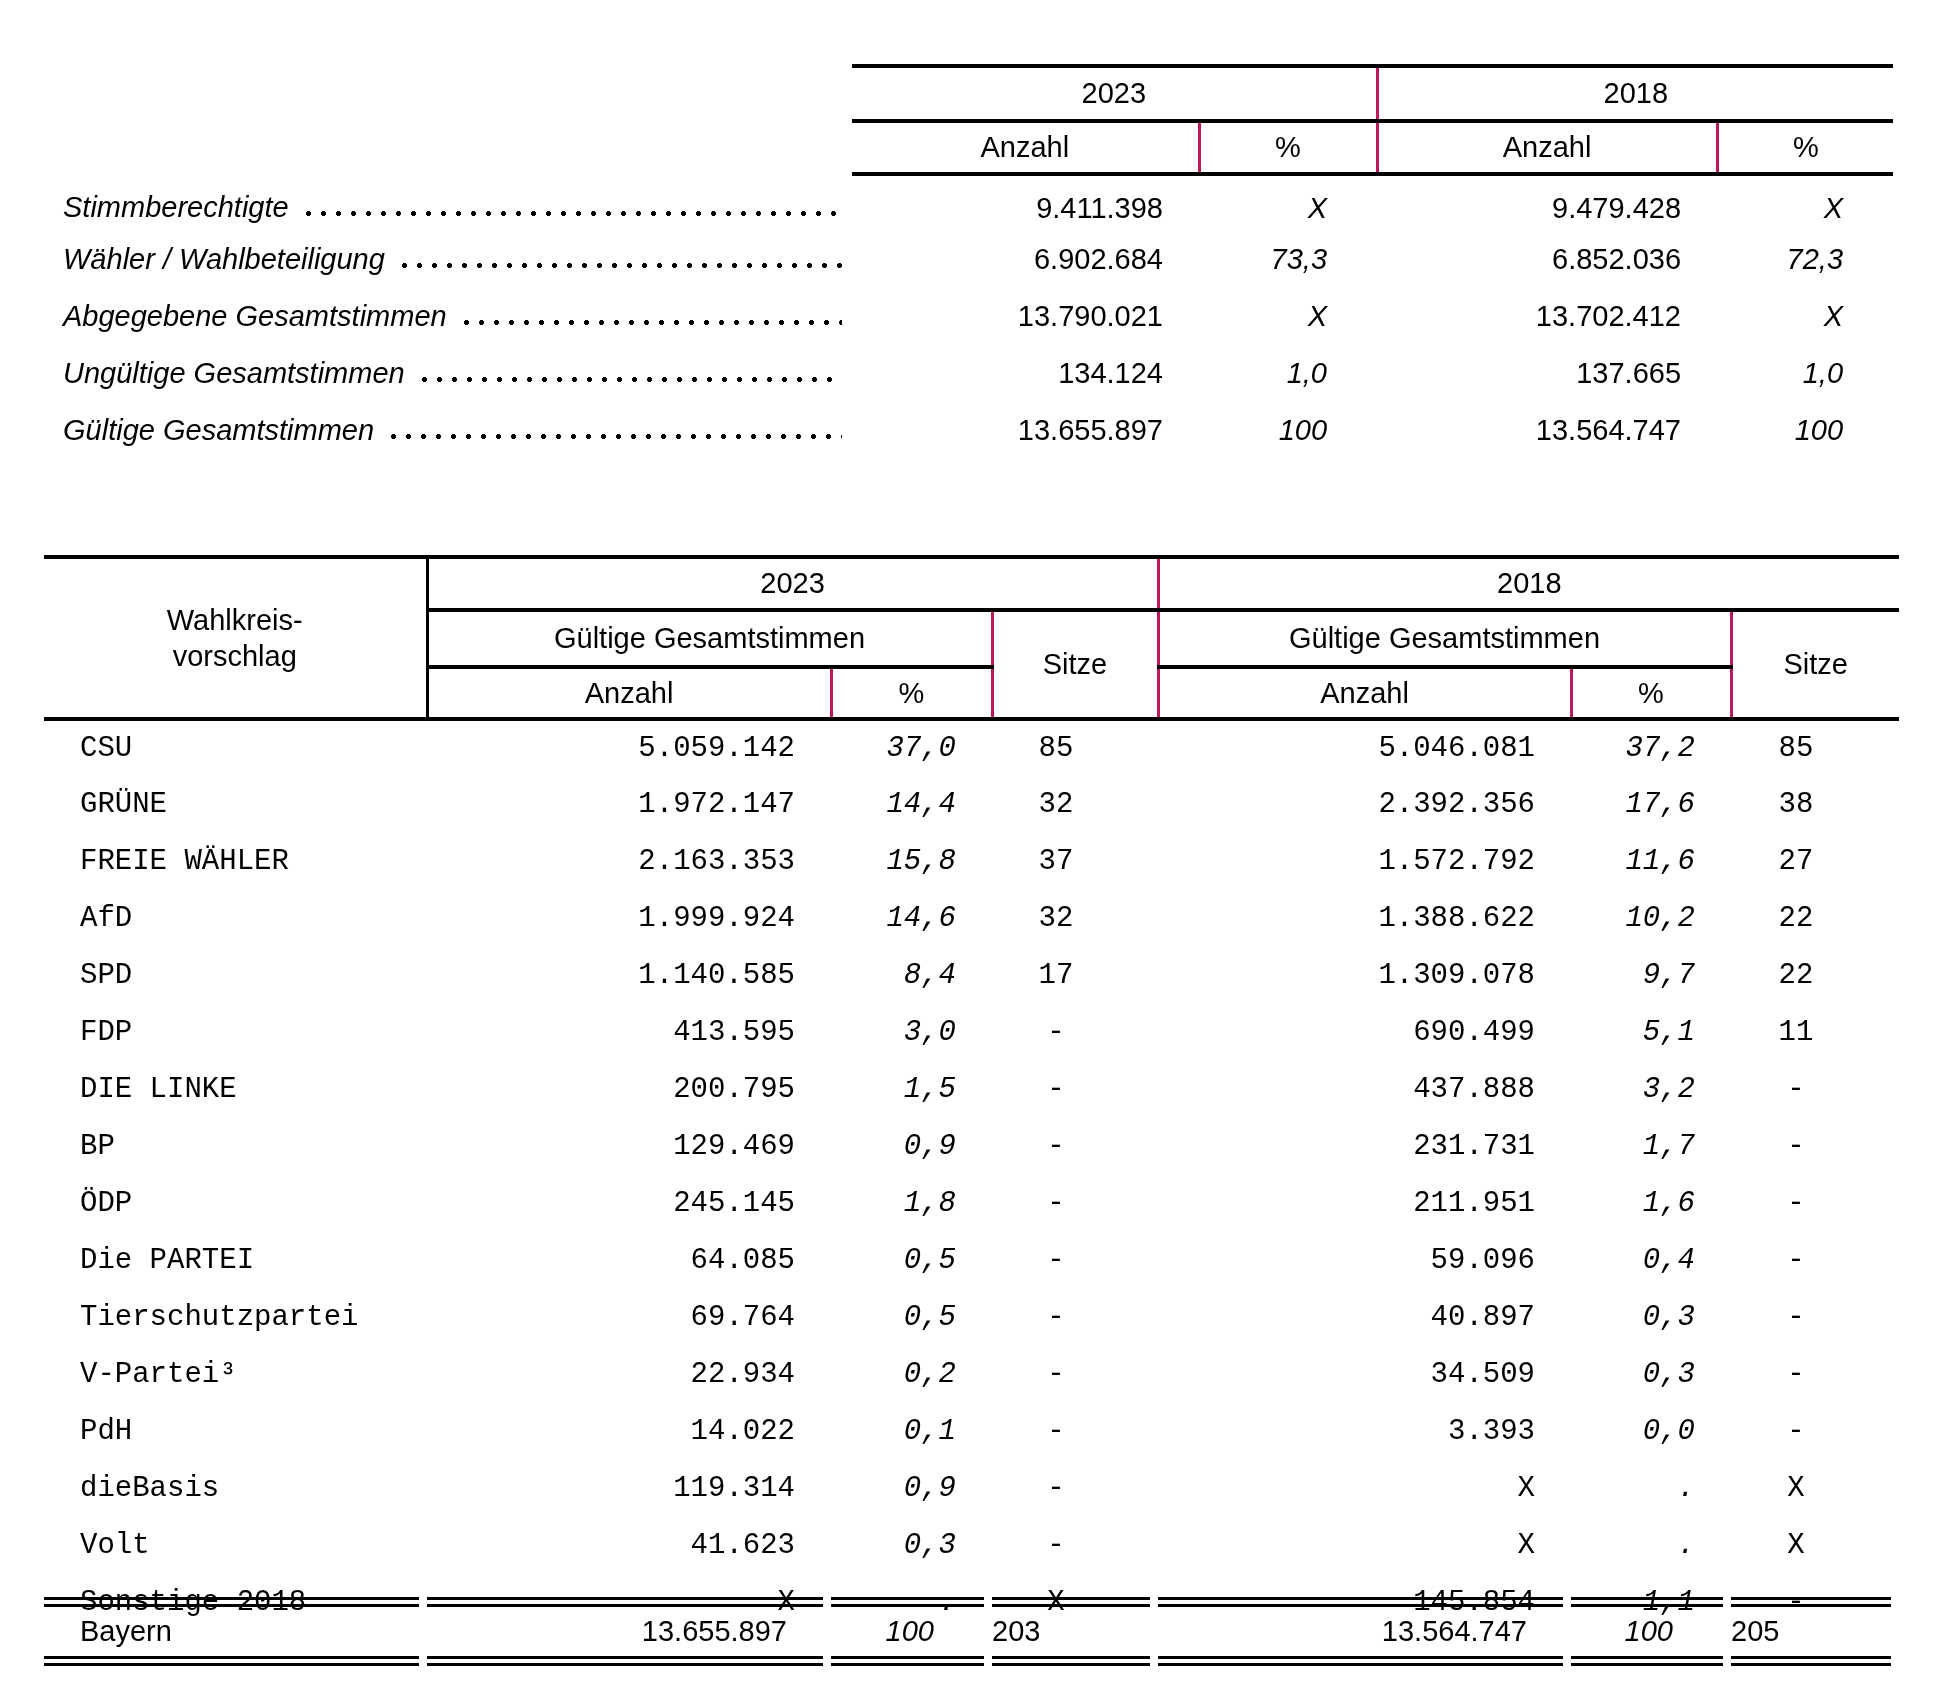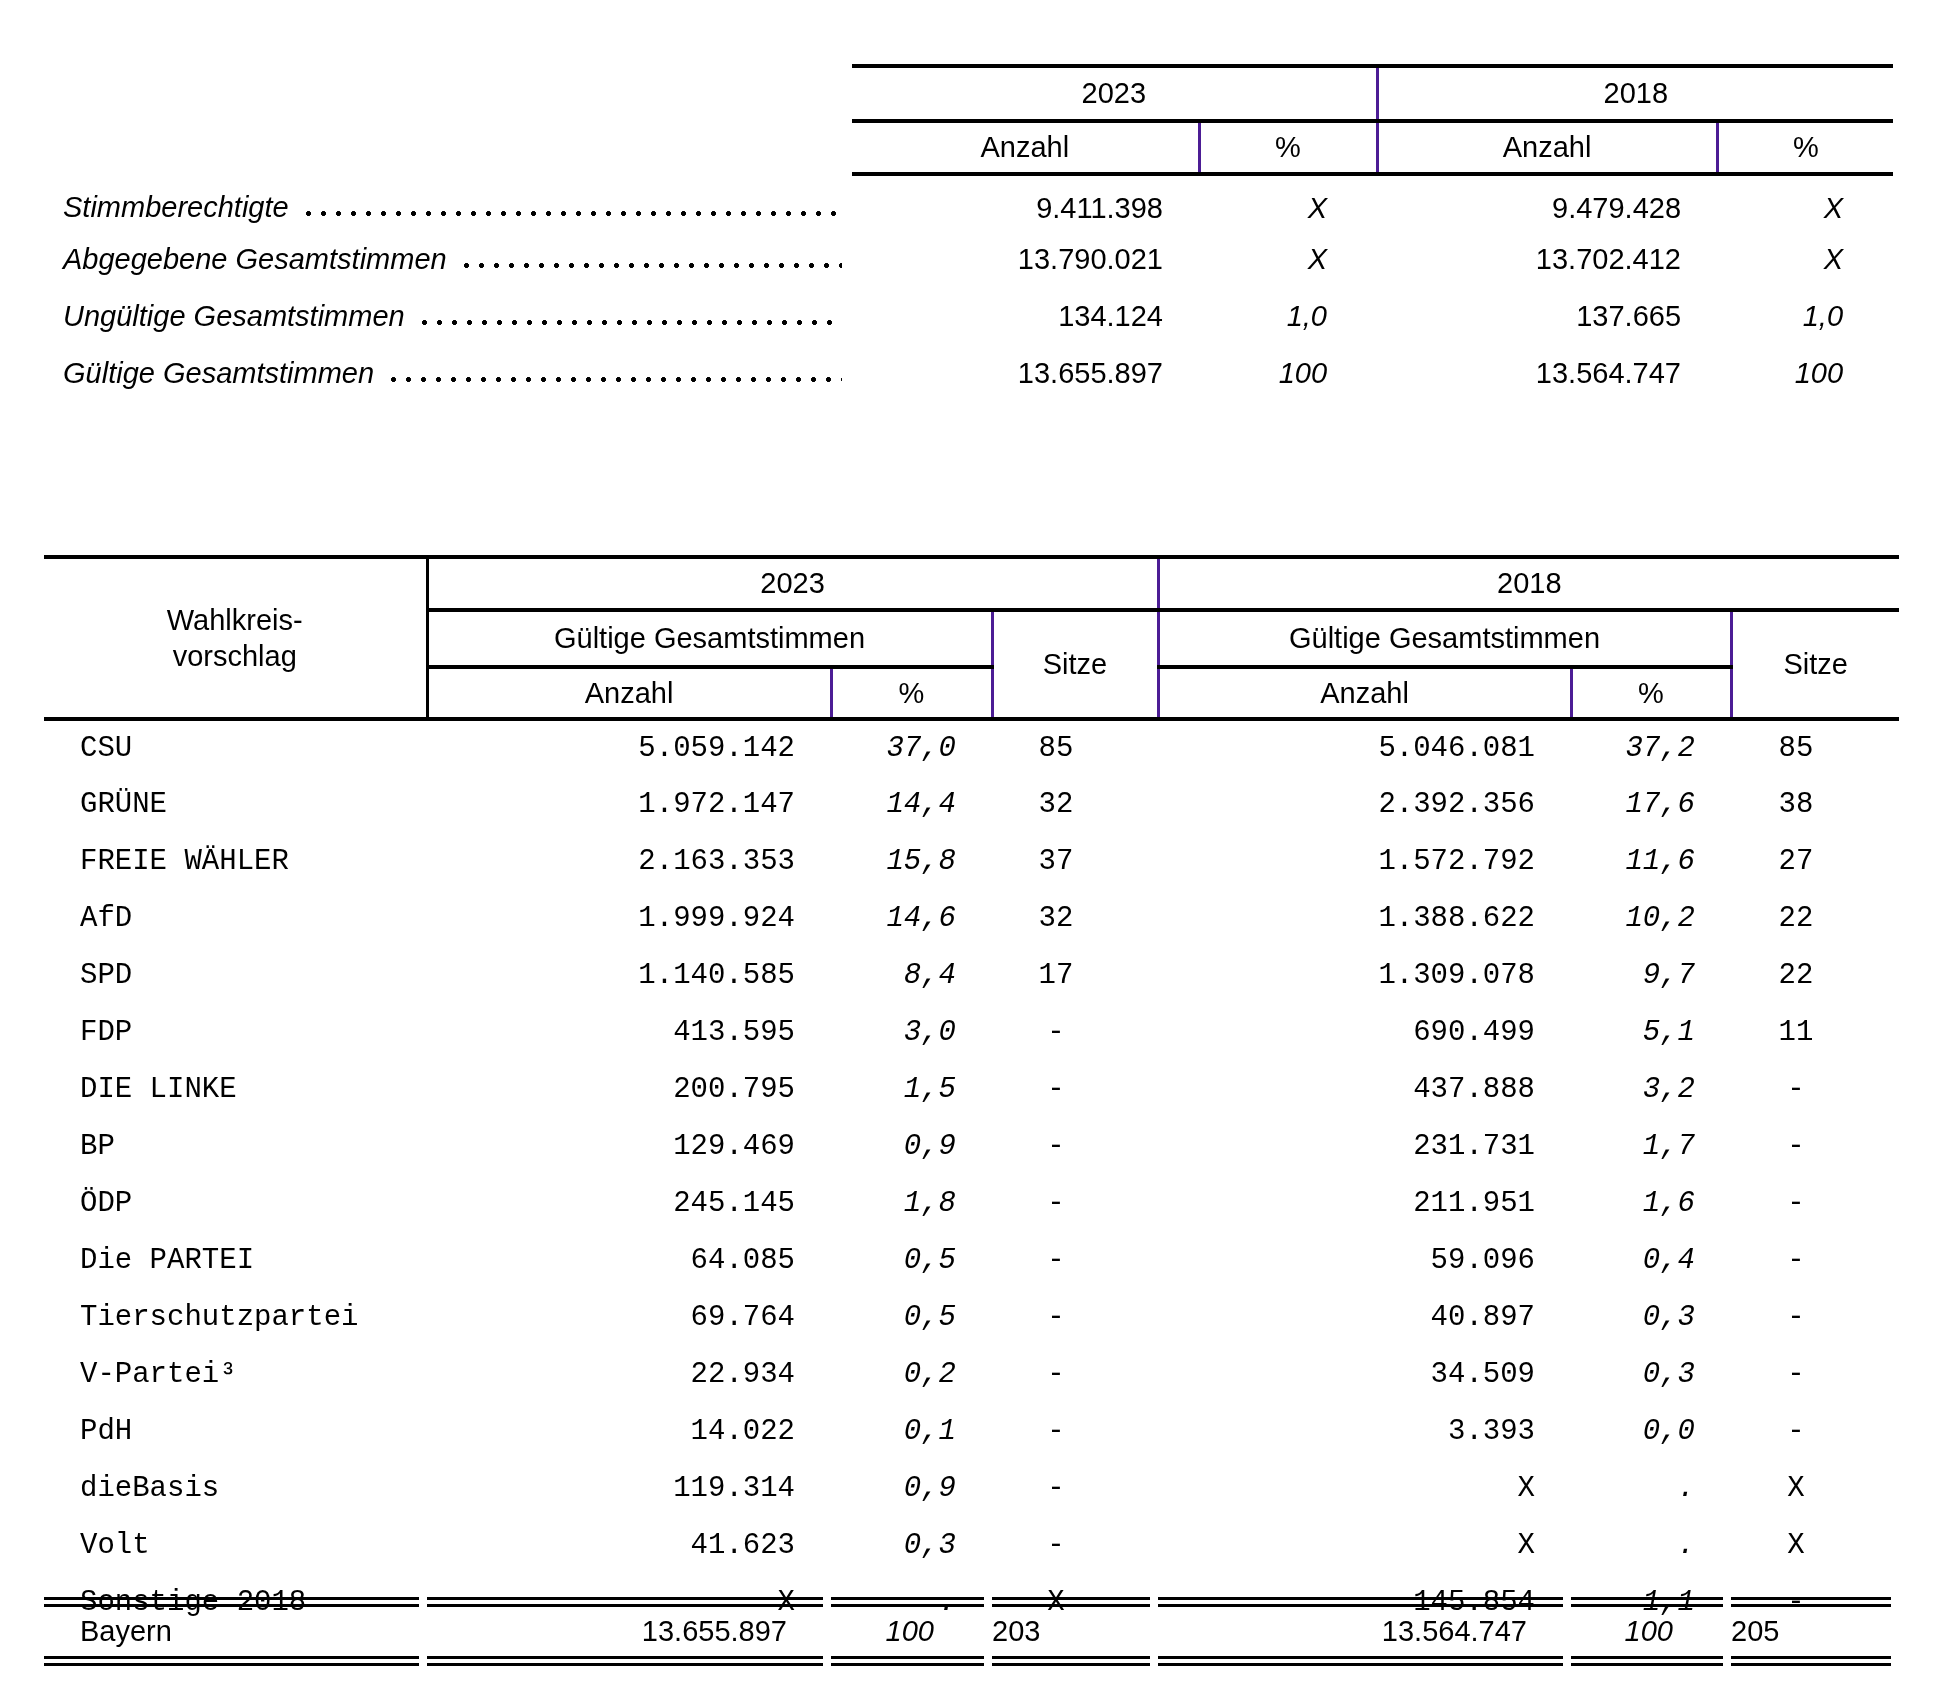--- a/index.html
+++ b/index.html
@@ -12,21 +12,21 @@
     color:#000;
     overflow:hidden;
     margin-top:32px;
   }
   table{border-collapse:collapse;table-layout:fixed;}
   td,th{padding:0;font-weight:normal;vertical-align:middle;font-size:29px;color:#000;}
 
   
   .bt{border-top:4px solid #000;}
   .bb{border-bottom:4px solid #000;}
-  .bl{border-left:3px solid #4c1d95;}
+  .bl{border-left:3px solid #be185d;}
   .br{border-right:3px solid #000;}
 
   
   .t-top{position:absolute;left:63px;top:32px;width:1830px;}
   .t-top .hrow1{height:55px;}
   .t-top .hrow2{height:53px;}
   .t-top .drow{height:57px;}
   .t-top .drow.first td{padding-top:10px;}
   .t-top th{text-align:center;}
 
@@ -101,20 +101,32 @@
       <td>
         <div class="labelline">
               <span class="lbl">Stimmberechtigte</span>
               <span class="dots"></span>
             </div>
       </td>
       <td class="num">9.411.398</td>
       <td class="pct">X</td>
       <td class="num">9.479.428</td>
       <td class="pct">X</td>
+    </tr>
+    <tr class="drow">
+      <td>
+        <div class="labelline">
+              <span class="lbl">Wähler / Wahlbeteiligung</span>
+              <span class="dots"></span>
+            </div>
+      </td>
+      <td class="num">6.902.684</td>
+      <td class="pct">73,3</td>
+      <td class="num">6.852.036</td>
+      <td class="pct">72,3</td>
     </tr>
     <tr class="drow">
       <td>
         <div class="labelline">
               <span class="lbl">Abgegebene Gesamtstimmen</span>
               <span class="dots"></span>
             </div>
       </td>
       <td class="num">13.790.021</td>
       <td class="pct">X</td>

